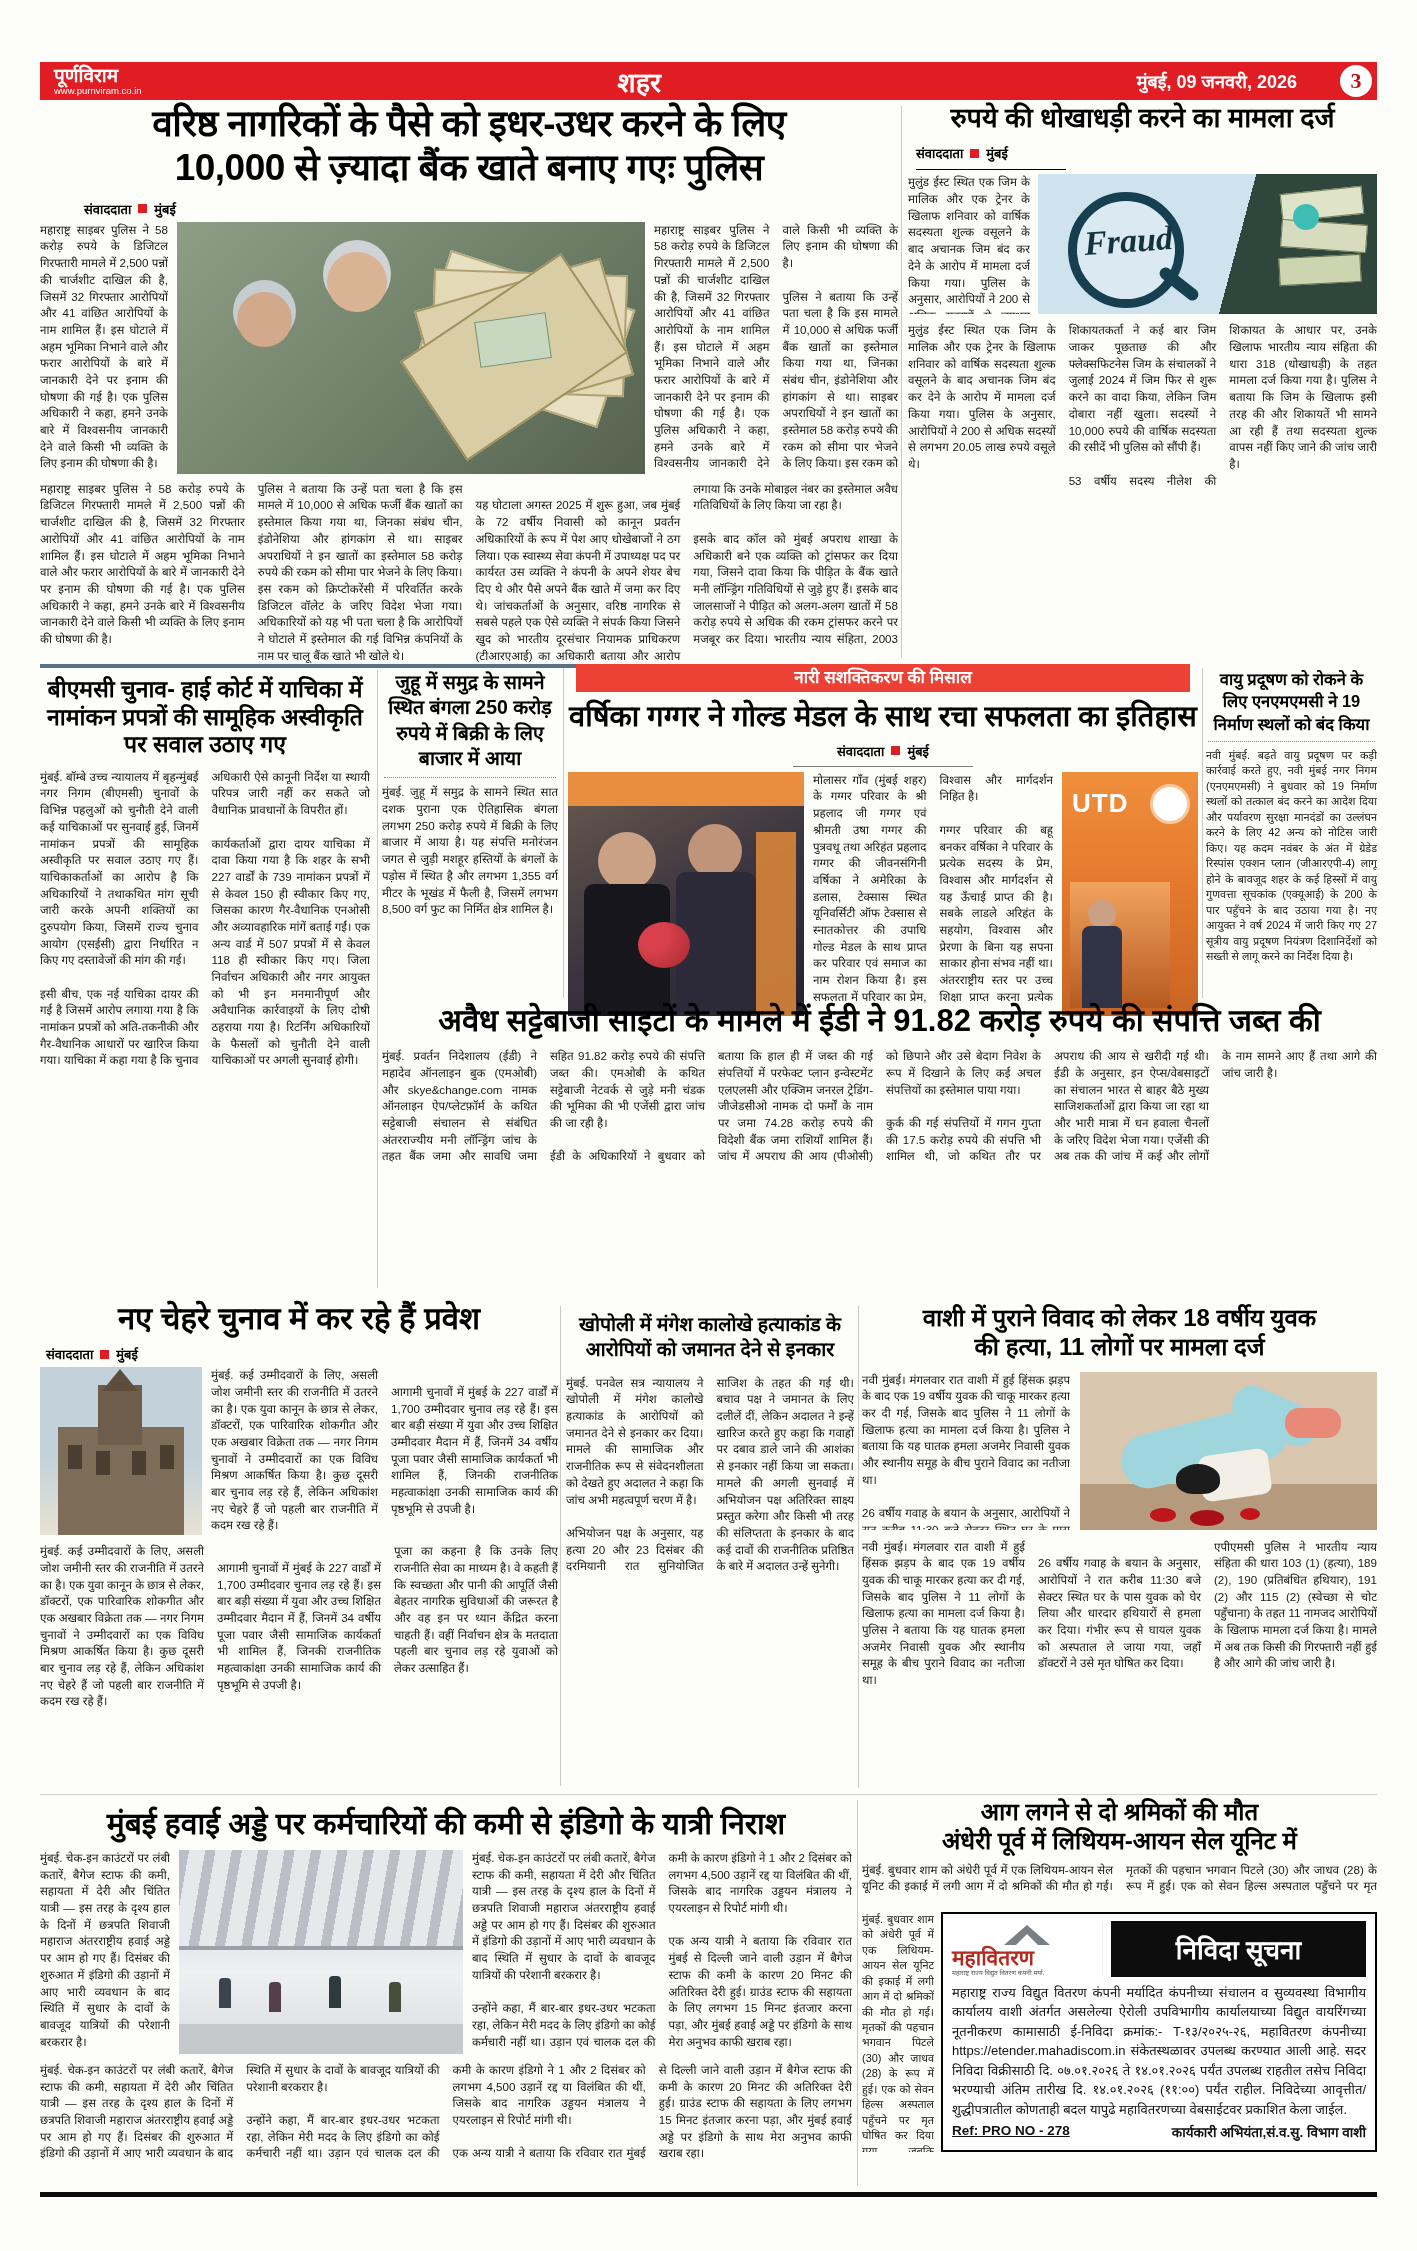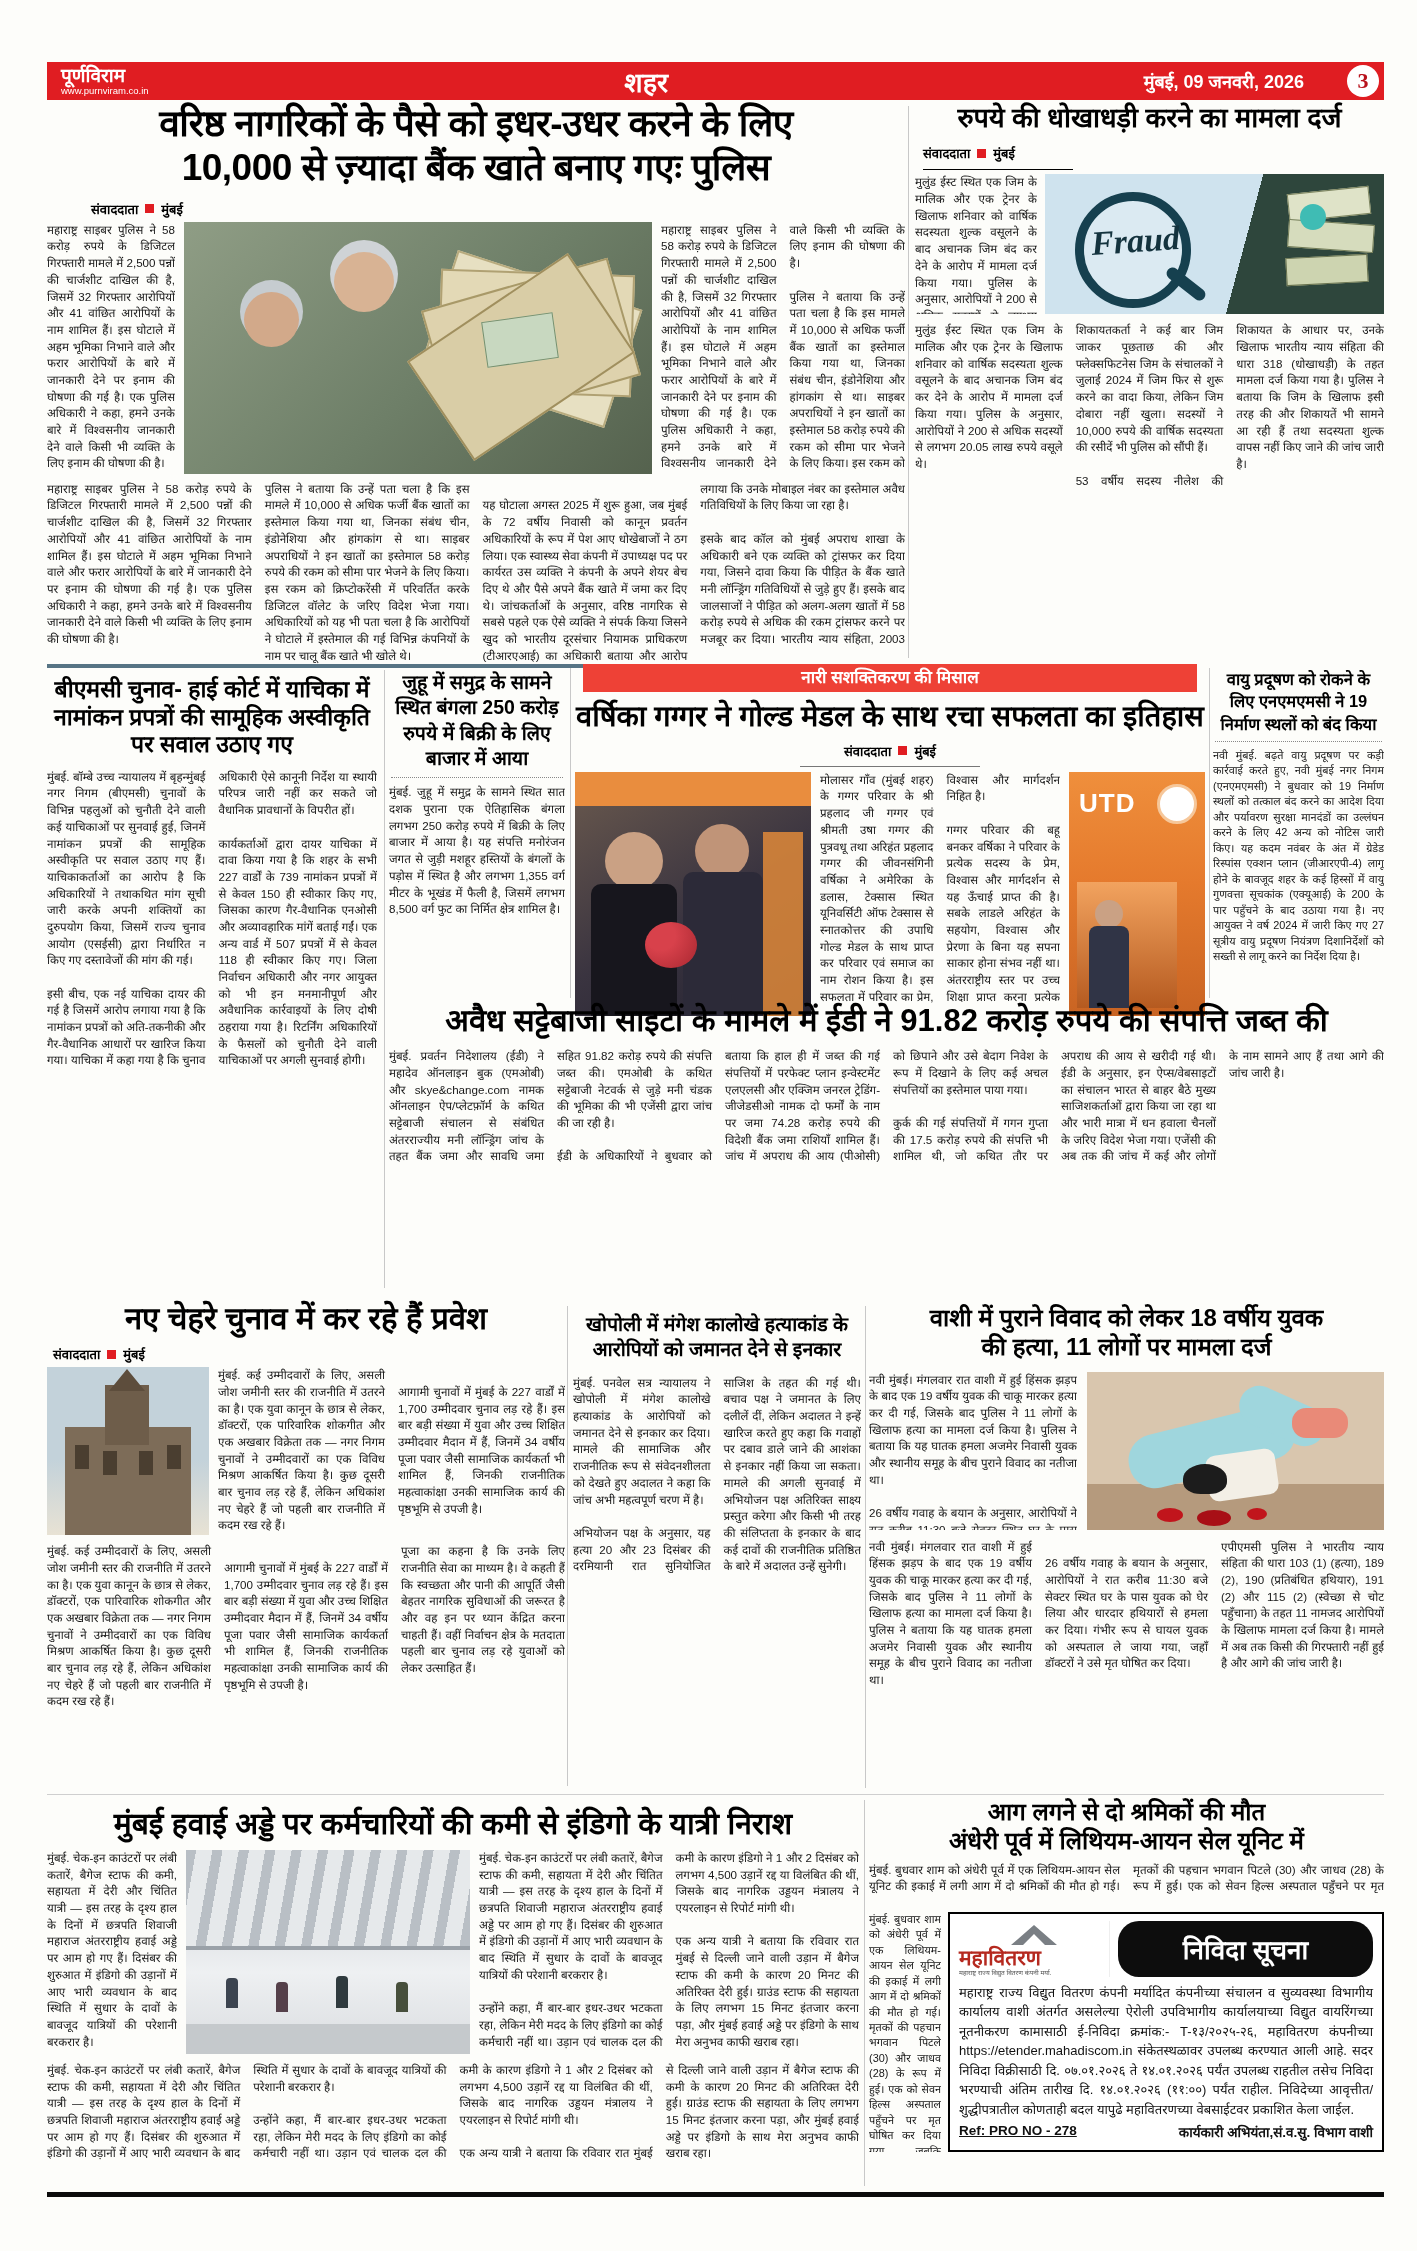--- a/index.html
+++ b/index.html
@@ -1,18 +1,18 @@
 <!DOCTYPE html>
 <html><head>
 <meta charset="utf-8">
 <style>
   html,body{margin:0;padding:0;background:#e9e9e6;}
   .page{position:relative;width:1417px;height:2251px;background:#fdfdfa;margin:0 auto;
         font-family:"Liberation Sans","DejaVu Sans",sans-serif;color:#111;overflow:hidden;}
-  .abs{position:absolute;margin-left:7px;}
+  .abs{position:absolute;}
   
   .masthead{background:#e01d22;display:flex;align-items:center;justify-content:space-between;
             padding:0 14px;box-sizing:border-box;color:#fff;}
   .mh-name{font-weight:bold;font-size:19px;line-height:1.05;}
   .mh-site{font-size:9.5px;}
   .mh-section{font-weight:bold;font-size:27px;}
   .mh-date{font-weight:bold;font-size:18px;margin-right:66px;}
   .mh-circle{position:absolute;right:5px;top:3px;width:32px;height:32px;border-radius:50%;
              background:#fff;color:#b8121c;font-weight:bold;font-size:22px;display:flex;
              align-items:center;justify-content:center;font-family:"Liberation Serif",serif;}
@@ -50,21 +50,21 @@
   .fraud-word{font-family:"Liberation Serif",serif;font-style:italic;font-weight:bold;
               color:#14333e;font-size:34px;transform:rotate(-4deg);}
   .utd-word{color:#fff;font-weight:bold;font-size:26px;letter-spacing:1px;}
   
   .tender{border:2.5px solid #000;background:#fff;box-sizing:border-box;padding:7px 9px;}
   .tender-head{display:flex;height:56px;}
   .t-logo{width:150px;position:relative;border-right:1px solid #eee;}
   .t-brand{color:#b5291f;font-weight:800;font-size:21px;line-height:1;}
   .t-sub{font-size:6.5px;color:#555;}
   .t-title{flex:1;background:#0d0d0d;color:#fff;font-weight:bold;font-size:26px;display:flex;
-           align-items:center;justify-content:center;margin-left:8px;border-radius:21px;}
+           align-items:center;justify-content:center;margin-left:8px;}
   .t-body{font-size:13px;line-height:1.5;text-align:justify;margin-top:6px;}
   .t-foot{display:flex;justify-content:space-between;font-weight:bold;font-size:13.5px;margin-top:4px;}
   .t-ref{text-decoration:underline;}
 </style>
 </head>
 <body>
 
 <div class="page">
 
   <div class="abs masthead" style="left:40px;top:62px;width:1337px;height:38px;">

